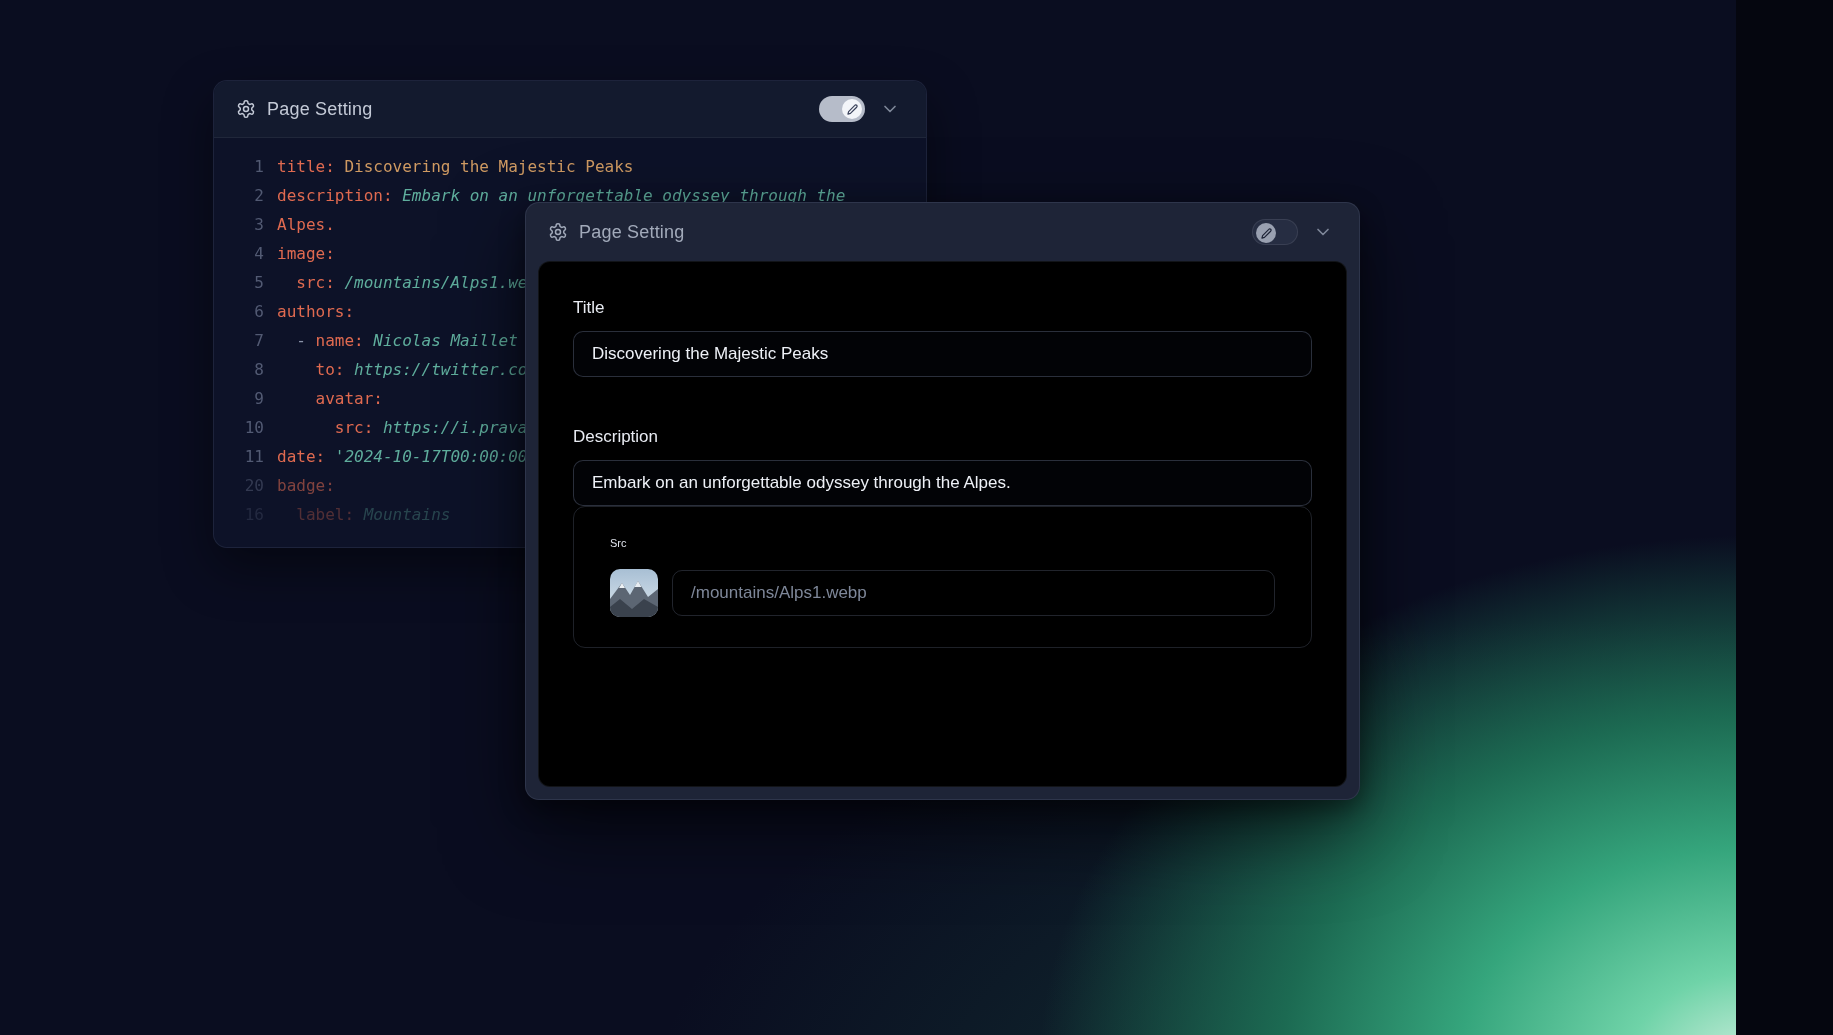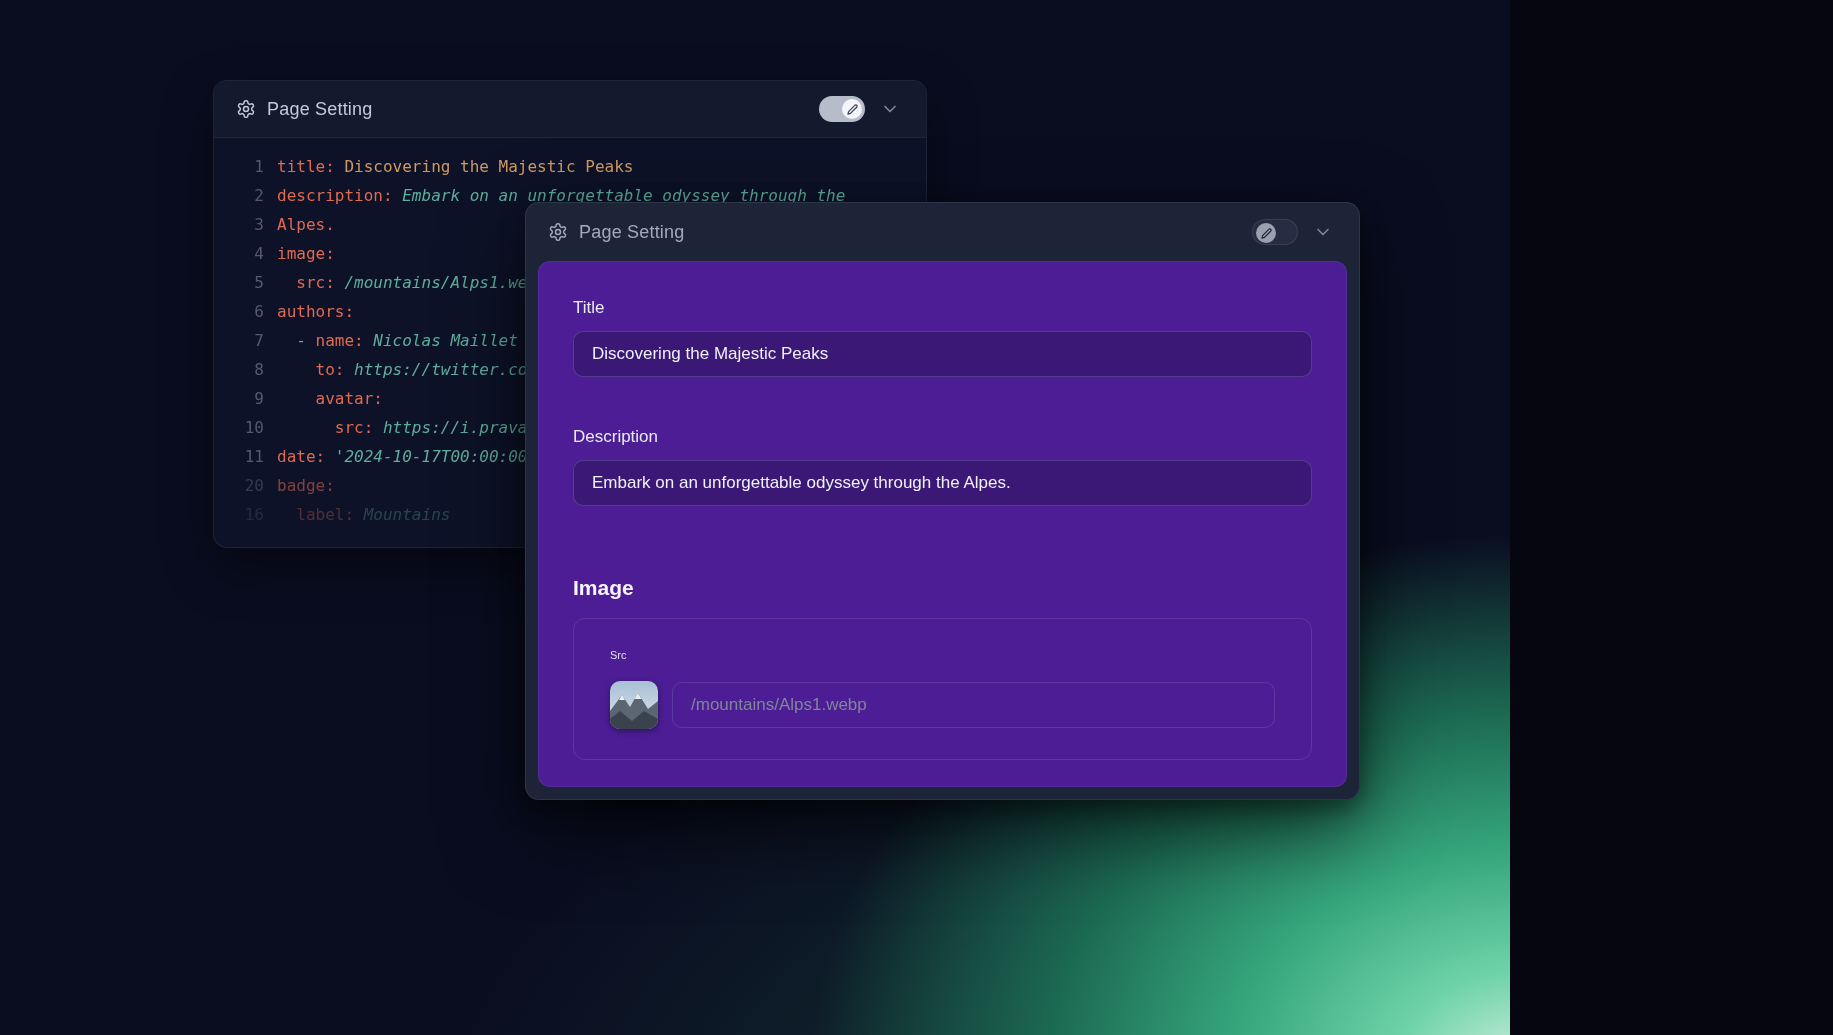--- a/index.html
+++ b/index.html
@@ -1,20 +1,20 @@
 <!DOCTYPE html>
 <html style="--glow-green: #35a57c; --code-key: #e06a50; --code-str: #5fae9d; --code-amber: #cf9a62; --code-plain: #8a93a8;"><head>
 <meta charset="utf-8">
 <style>
   * { box-sizing: border-box; }
   html,body { margin:0; padding:0; background:#05060f; }
   body { font-family:"Liberation Sans","DejaVu Sans",sans-serif; }
 
   .stage {
-    position:relative; width:1510px; height:1035px; overflow:hidden;
+    position:relative; width:1736px; height:1035px; overflow:hidden;
     background:
       radial-gradient(1050px 780px at 101% 103%, #cdeedd 0%, #6fd3a8 12%, var(--glow-green,#35a57c) 28%, #1c6a52 45%, rgba(12,16,36,0) 68%),
       radial-gradient(1600px 900px at 92% 112%, rgba(32,110,84,.45) 0%, rgba(12,16,36,0) 60%),
       #0a0d20;
   }
 
   .panel { position:absolute; display:flex; flex-direction:column; border-radius:14px; }
 
   
   .back-panel {
@@ -63,21 +63,21 @@
   .front-panel {
     left:525px; top:202px; width:835px; height:598px;
     background:#1e2437;
     border:1px solid rgba(148,163,199,.14);
     box-shadow:0 30px 80px rgba(0,0,0,.6), 0 8px 24px rgba(0,0,0,.4);
   }
   .front-panel .panel-header { height:58px; color:#a2aaba; }
 
   .form-card {
     flex:1; margin:0 12px 12px; overflow:hidden;
-    background:#4c1d95; border:1px solid rgba(148,163,199,.12);
+    background:#000000; border:1px solid rgba(148,163,199,.12);
     border-radius:12px; padding:36px 34px 20px;
   }
   .field + .field { margin-top:50px; }
   .field-label { display:block; font-size:17px; color:#e8ebf2; margin-bottom:13px; }
 
   .text-input {
     display:block; width:100%; height:46px; padding:0 18px;
     font-family:inherit; font-size:17px; color:#eef1f7;
     background:rgba(8,11,24,.25);
     border:1px solid rgba(148,163,199,.28); border-radius:10px;
@@ -216,21 +216,20 @@
       <div class="field">
         <label class="field-label">Title</label>
         <input class="text-input" type="text" value="Discovering the Majestic Peaks" style="">
       </div>
 
       <div class="field">
         <label class="field-label">Description</label>
         <input class="text-input" type="text" value="Embark on an unforgettable odyssey through the Alpes." style="">
       </div>
 
-      <h3 class="section-heading">Image</h3>
 
       <div class="group-box">
         <div class="group-label">Src</div>
         <div class="src-row">
           <div class="thumb">
             <svg viewBox="0 0 48 48">
               <defs>
                 <linearGradient id="skyg" x1="0" y1="0" x2="0" y2="1">
                   <stop offset="0" stop-color="#a8bfd4"></stop>
                   <stop offset="1" stop-color="#dde7ee"></stop>

